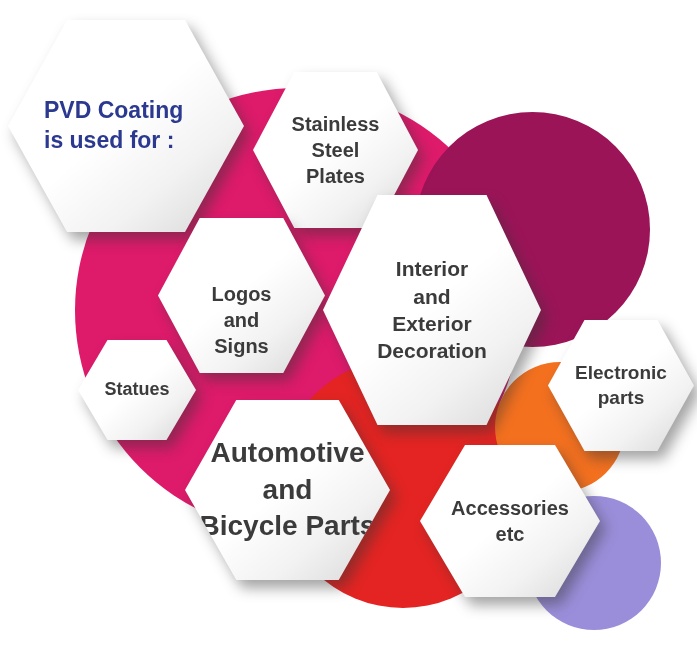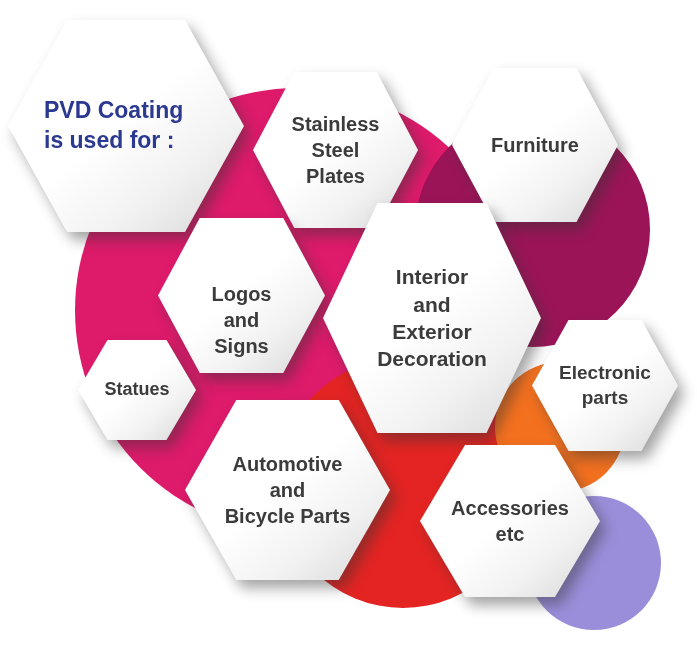--- a/index.html
+++ b/index.html
@@ -49,31 +49,31 @@
 
   .hex-stainless   { left: 253px; top: 72px;  width: 165px; height: 156px; }
   .hex-stainless .hex-label { font-size: 20px; }
 
   .hex-furniture   { left: 452px; top: 68px;  width: 166px; height: 154px; }
   .hex-furniture .hex-label { font-size: 20px; }
 
   .hex-logos       { left: 158px; top: 218px; width: 167px; height: 155px; }
   .hex-logos .hex-label { font-size: 20px; margin-top: 48px; }
 
-  .hex-interior    { left: 323px; top: 203px; width: 218px; height: 230px; }
+  .hex-interior    { left: 323px; top: 195px; width: 218px; height: 230px; }
   .hex-interior .hex-label { font-size: 21px; }
 
   .hex-statues     { left: 78px;  top: 340px; width: 118px; height: 100px; }
   .hex-statues .hex-label { font-size: 18px; }
 
-  .hex-electronic  { left: 532px; top: 320px; width: 146px; height: 131px; }
+  .hex-electronic  { left: 548px; top: 320px; width: 146px; height: 131px; }
   .hex-electronic .hex-label { font-size: 19px; }
 
   .hex-automotive  { left: 185px; top: 400px; width: 205px; height: 180px; }
-  .hex-automotive .hex-label { font-size: 20px; }
+  .hex-automotive .hex-label { font-size: 28px; }
 
   .hex-accessories { left: 420px; top: 445px; width: 180px; height: 152px; }
   .hex-accessories .hex-label { font-size: 20px; }
 </style>
 </head>
 <body>
 
 <div class="stage">
 
   <div class="circle circle-pink"></div>
@@ -90,25 +90,20 @@
     </div>
   </div>
 
   <div class="hex-wrap hex-title">
     <div class="hex">
       <div class="hex-label">PVD Coating
 is used for :</div>
     </div>
   </div>
 
-  <div class="hex-wrap hex-furniture">
-    <div class="hex">
-      <div class="hex-label">Furniture</div>
-    </div>
-  </div>
 
   <div class="hex-wrap hex-logos">
     <div class="hex">
       <div class="hex-label">Logos
 and
 Signs</div>
     </div>
   </div>
 
   <div class="hex-wrap hex-interior">

